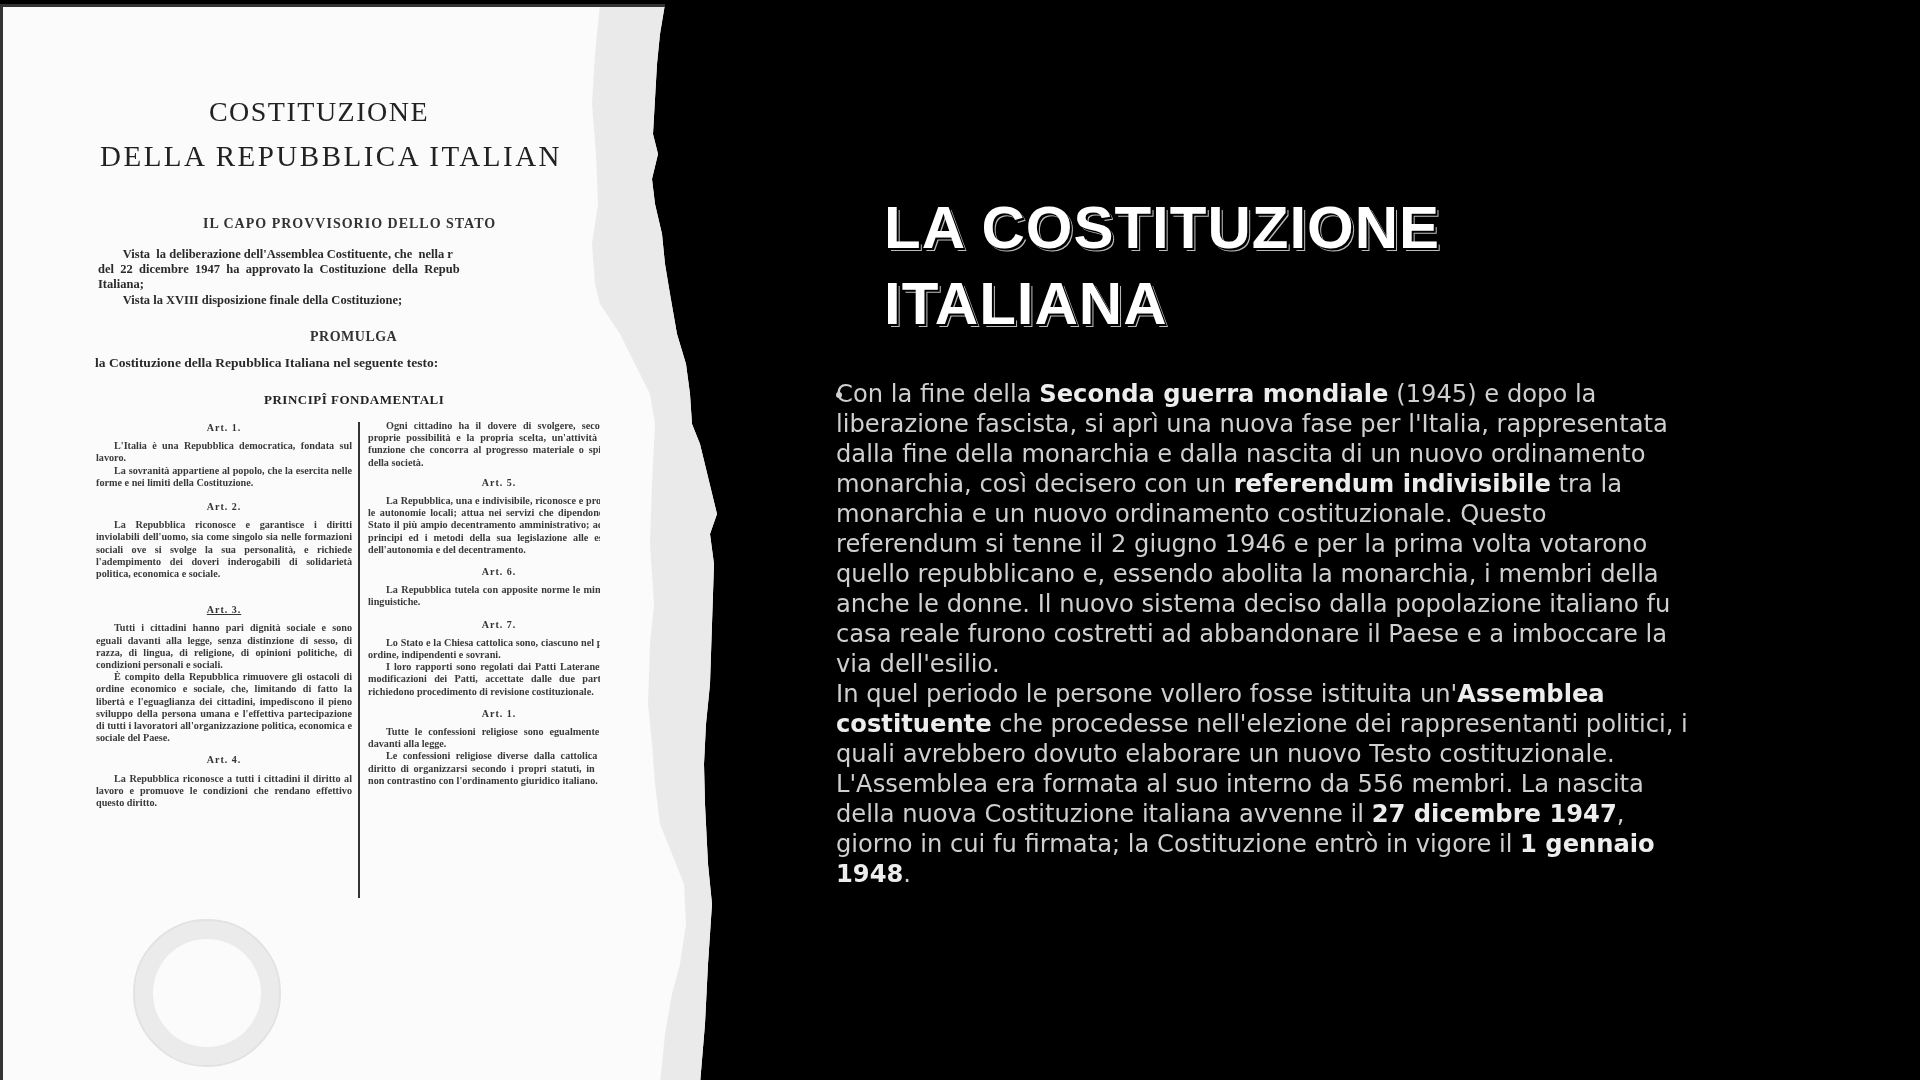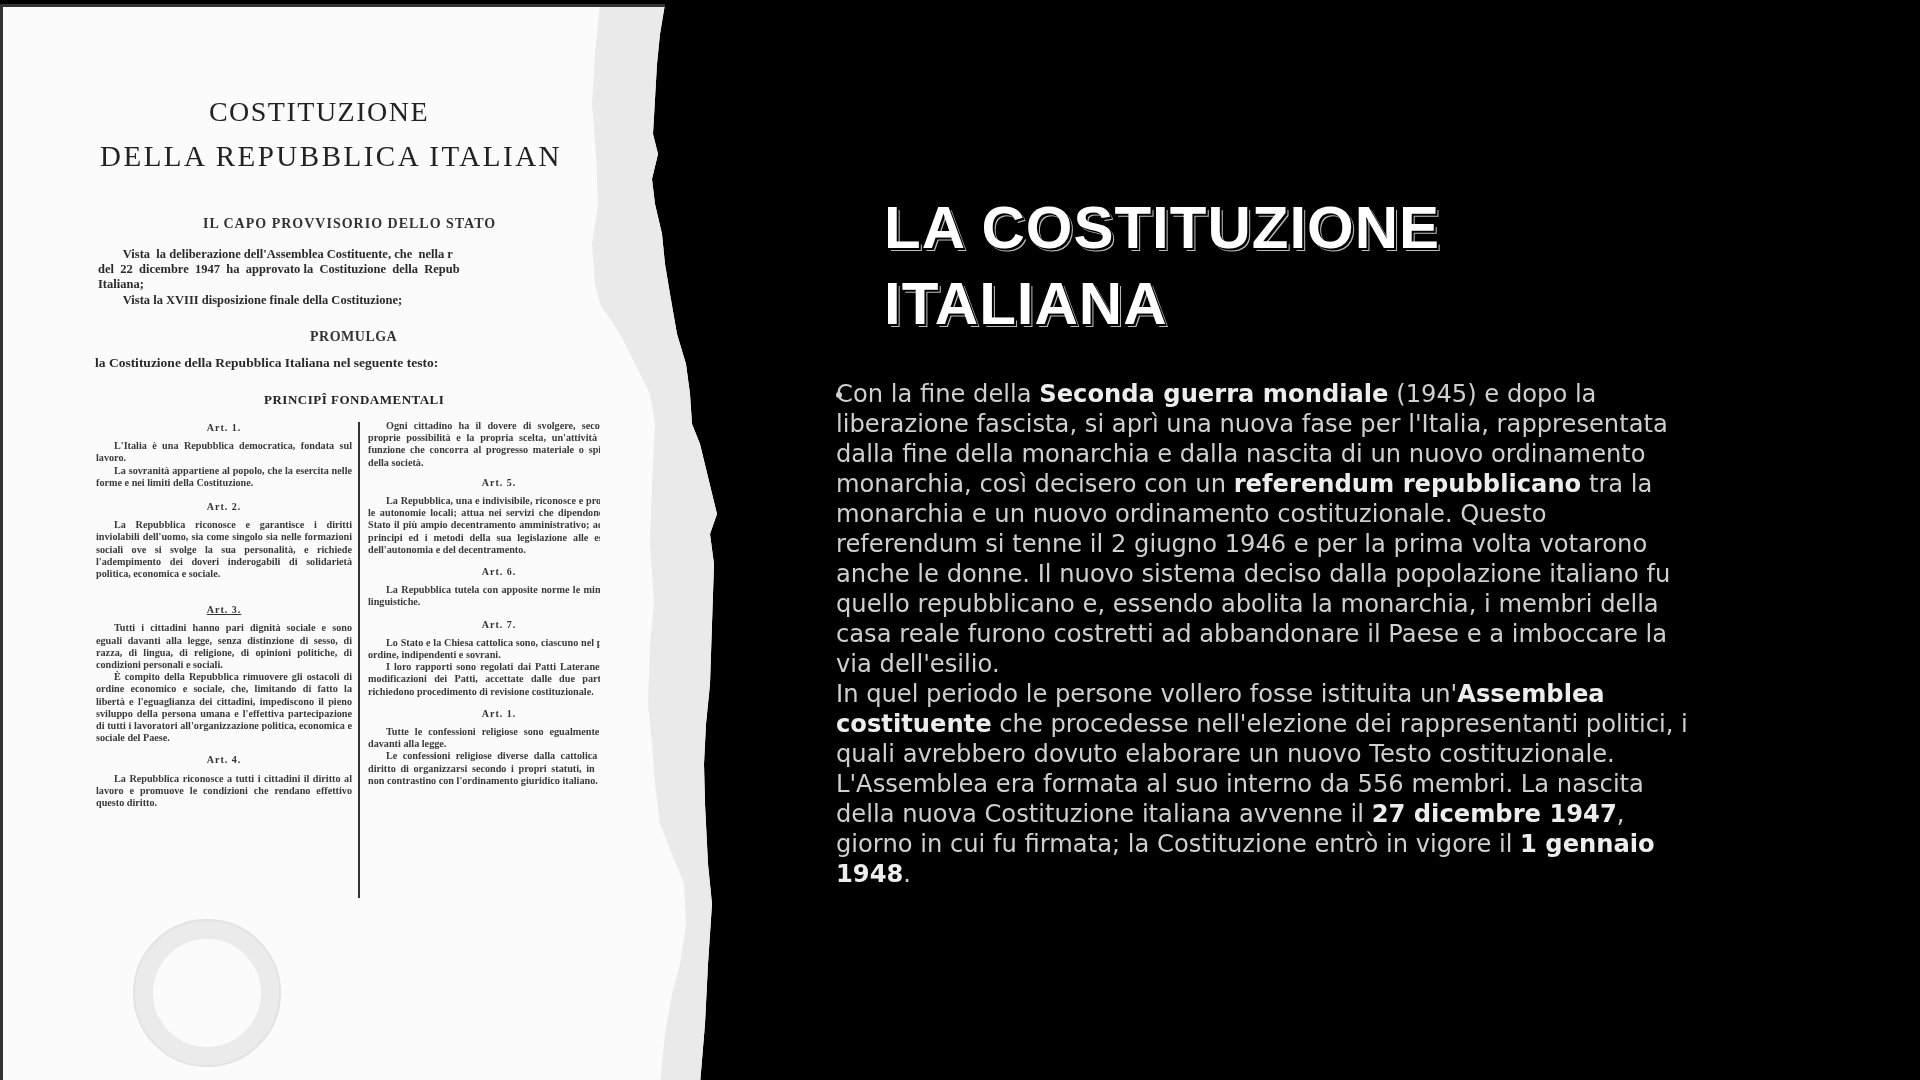--- a/index.html
+++ b/index.html
@@ -134,25 +134,25 @@
   </h1>
 
   <div class="body-text">
     <div class="bullet">
         <span class="dot"></span>
       </div>
     <div class="body-block" id="body-block">
         <span class="body-line"><span>Con la fine della </span><b>Seconda guerra mondiale</b><span> (1945) e dopo la</span></span>
         <span class="body-line"><span>liberazione fascista, si aprì una nuova fase per l'Italia, rappresentata</span></span>
         <span class="body-line"><span>dalla fine della monarchia e dalla nascita di un nuovo ordinamento</span></span>
-        <span class="body-line"><span>monarchia, così decisero con un </span><b>referendum repubblicano</b><span> tra la</span></span>
+        <span class="body-line"><span>monarchia, così decisero con un </span><b>referendum indivisibile</b><span> tra la</span></span>
         <span class="body-line"><span>monarchia e un nuovo ordinamento costituzionale. Questo</span></span>
         <span class="body-line"><span>referendum si tenne il 2 giugno 1946 e per la prima volta votarono</span></span>
+        <span class="body-line"><span>quello repubblicano e, essendo abolita la monarchia, i membri della</span></span>
         <span class="body-line"><span>anche le donne. Il nuovo sistema deciso dalla popolazione italiano fu</span></span>
-        <span class="body-line"><span>quello repubblicano e, essendo abolita la monarchia, i membri della</span></span>
         <span class="body-line"><span>casa reale furono costretti ad abbandonare il Paese e a imboccare la</span></span>
         <span class="body-line"><span>via dell'esilio.</span></span>
         <span class="body-line"><span>In quel periodo le persone vollero fosse istituita un'</span><b>Assemblea</b></span>
         <span class="body-line"><b>costituente</b><span> che procedesse nell'elezione dei rappresentanti politici, i</span></span>
         <span class="body-line"><span>quali avrebbero dovuto elaborare un nuovo Testo costituzionale.</span></span>
         <span class="body-line"><span>L'Assemblea era formata al suo interno da 556 membri. La nascita</span></span>
         <span class="body-line"><span>della nuova Costituzione italiana avvenne il </span><b>27 dicembre 1947</b><span>,</span></span>
         <span class="body-line"><span>giorno in cui fu firmata; la Costituzione entrò in vigore il </span><b>1 gennaio</b></span>
         <span class="body-line"><b>1948</b><span>.</span></span>
       </div>

